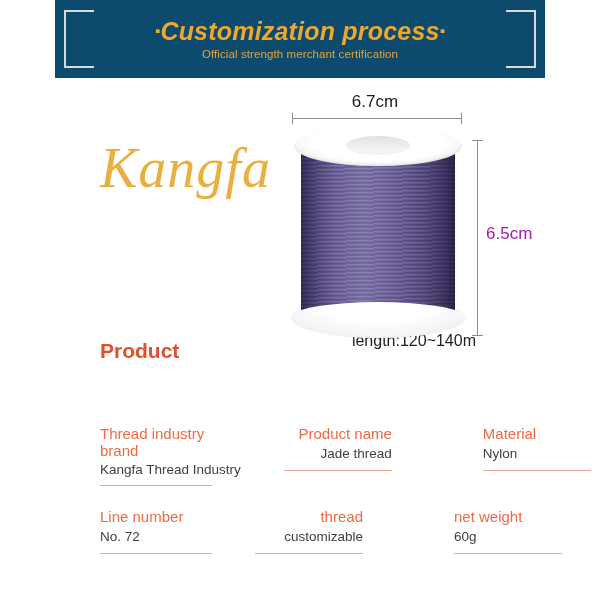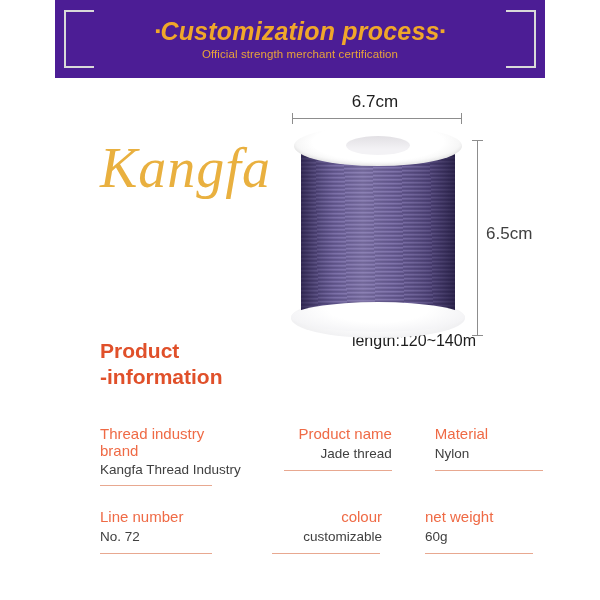--- a/index.html
+++ b/index.html
@@ -16,21 +16,21 @@
     color: #333;
   }
 
   
   .banner {
     position: absolute;
     left: 55px;
     top: 0px;
     width: 490px;
     height: 78px;
-    background: #4c1d95;
+    background: #0c4a6e;
     overflow: hidden;
   }
   .banner-inner {
     position: absolute;
     inset: 0;
     display: flex;
     flex-direction: column;
     align-items: center;
     justify-content: center;
   }
@@ -139,21 +139,21 @@
     height: 1px;
     background: #8d8d8d;
   }
   .dim-h-line::before { top: 0; }
   .dim-h-line::after  { bottom: 0; }
   .dim-h-label {
     position: absolute;
     left: 206px;
     top: 132px;
     font-size: 17px;
-    color: #404040;
+    color: #a21caf;
     white-space: nowrap;
   }
 
   
   .spool {
     position: absolute;
     left: 14px;
     top: 34px;
     width: 168px;
     height: 212px;
@@ -269,21 +269,21 @@
     margin-bottom: 14px;
     gap: 31px;
   }
   .spec-cell {
     position: relative;
     box-sizing: border-box;
     padding-right: 12px;
   }
   .spec-cell.c1 { width: 175px; }
   .spec-cell.c2 { width: 150px; text-align: right; }
-  .spec-cell.c3 { width: 115px; }
+  .spec-cell.c3 { width: 115px; margin-left: 48px; }
   .spec-label {
     font-size: 15px;
     color: #ef6a45;
     line-height: 1.15;
     margin-bottom: 3px;
     white-space: pre-line;
   }
   .spec-value {
     font-size: 13.5px;
     color: #404040;
@@ -335,21 +335,20 @@
   </div>
 
   <div class="dim-h-line"></div>
   <div class="dim-h-label">6.5cm</div>
 
   <div class="length-label">length:120~140m</div>
 </div>
 
 <div class="pi-heading">
   <div>Product</div>
-  <div>-information</div>
 </div>
 
 <div class="specs">
 
   <div class="spec-row row1">
     <div class="spec-cell c1">
       <div class="spec-label">Thread industry
 brand</div>
       <div class="spec-value">Kangfa Thread Industry</div>
       <div class="spec-rule"></div>
@@ -366,21 +365,21 @@
     </div>
   </div>
 
   <div class="spec-row row2">
     <div class="spec-cell c1">
       <div class="spec-label">Line number</div>
       <div class="spec-value">No. 72</div>
       <div class="spec-rule"></div>
     </div>
     <div class="spec-cell c2">
-      <div class="spec-label">colour</div>
+      <div class="spec-label">thread</div>
       <div class="spec-value">customizable</div>
       <div class="spec-rule"></div>
     </div>
     <div class="spec-cell c3">
       <div class="spec-label">net weight</div>
       <div class="spec-value">60g</div>
       <div class="spec-rule"></div>
     </div>
   </div>
 

